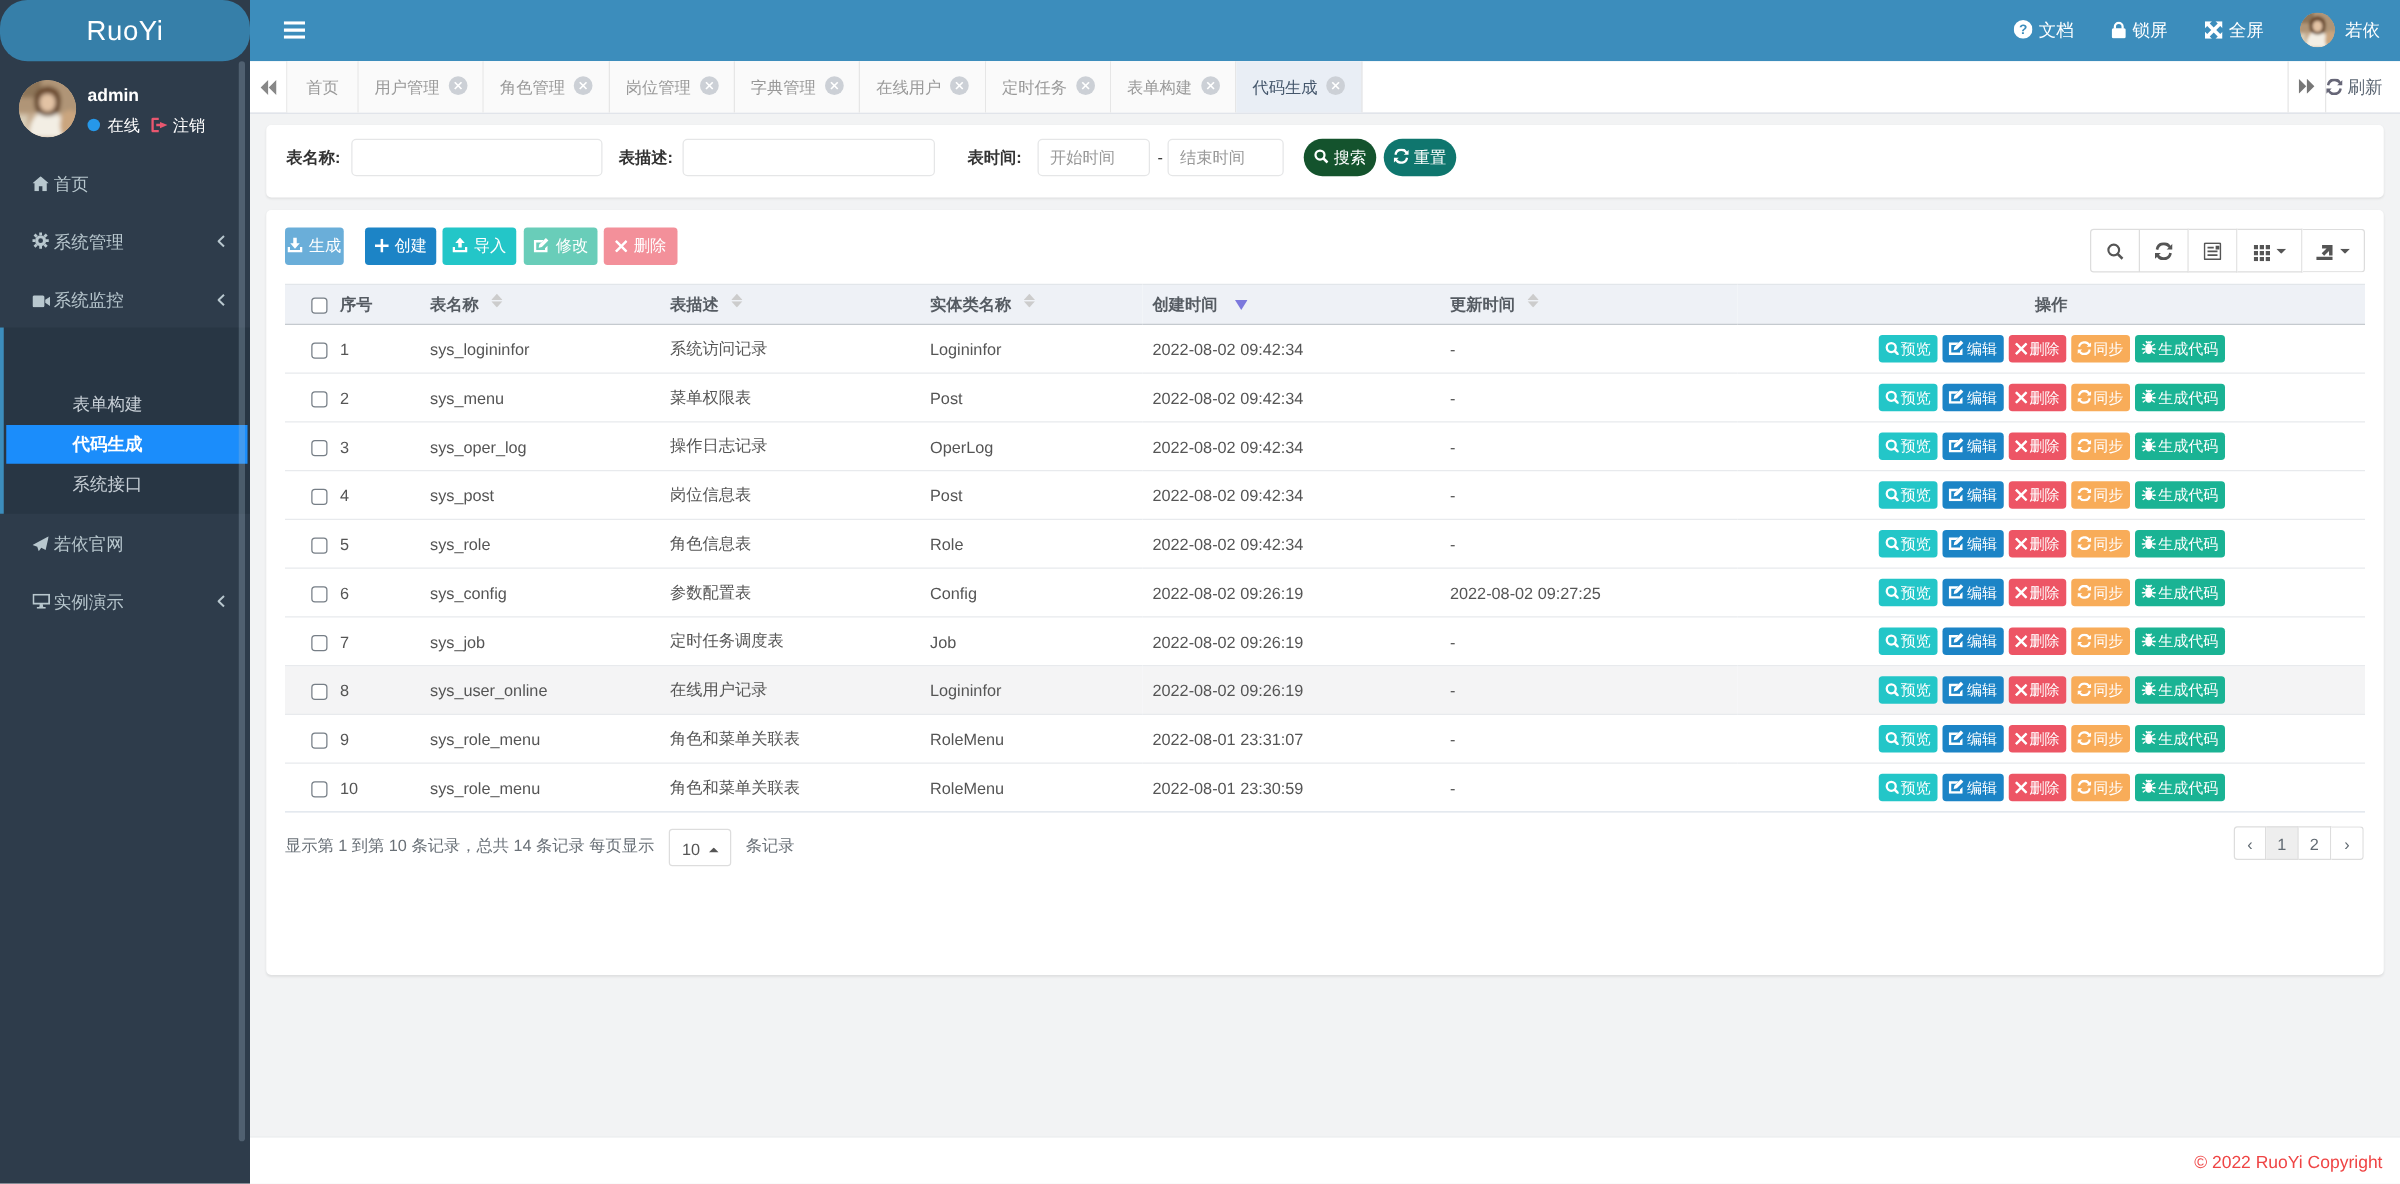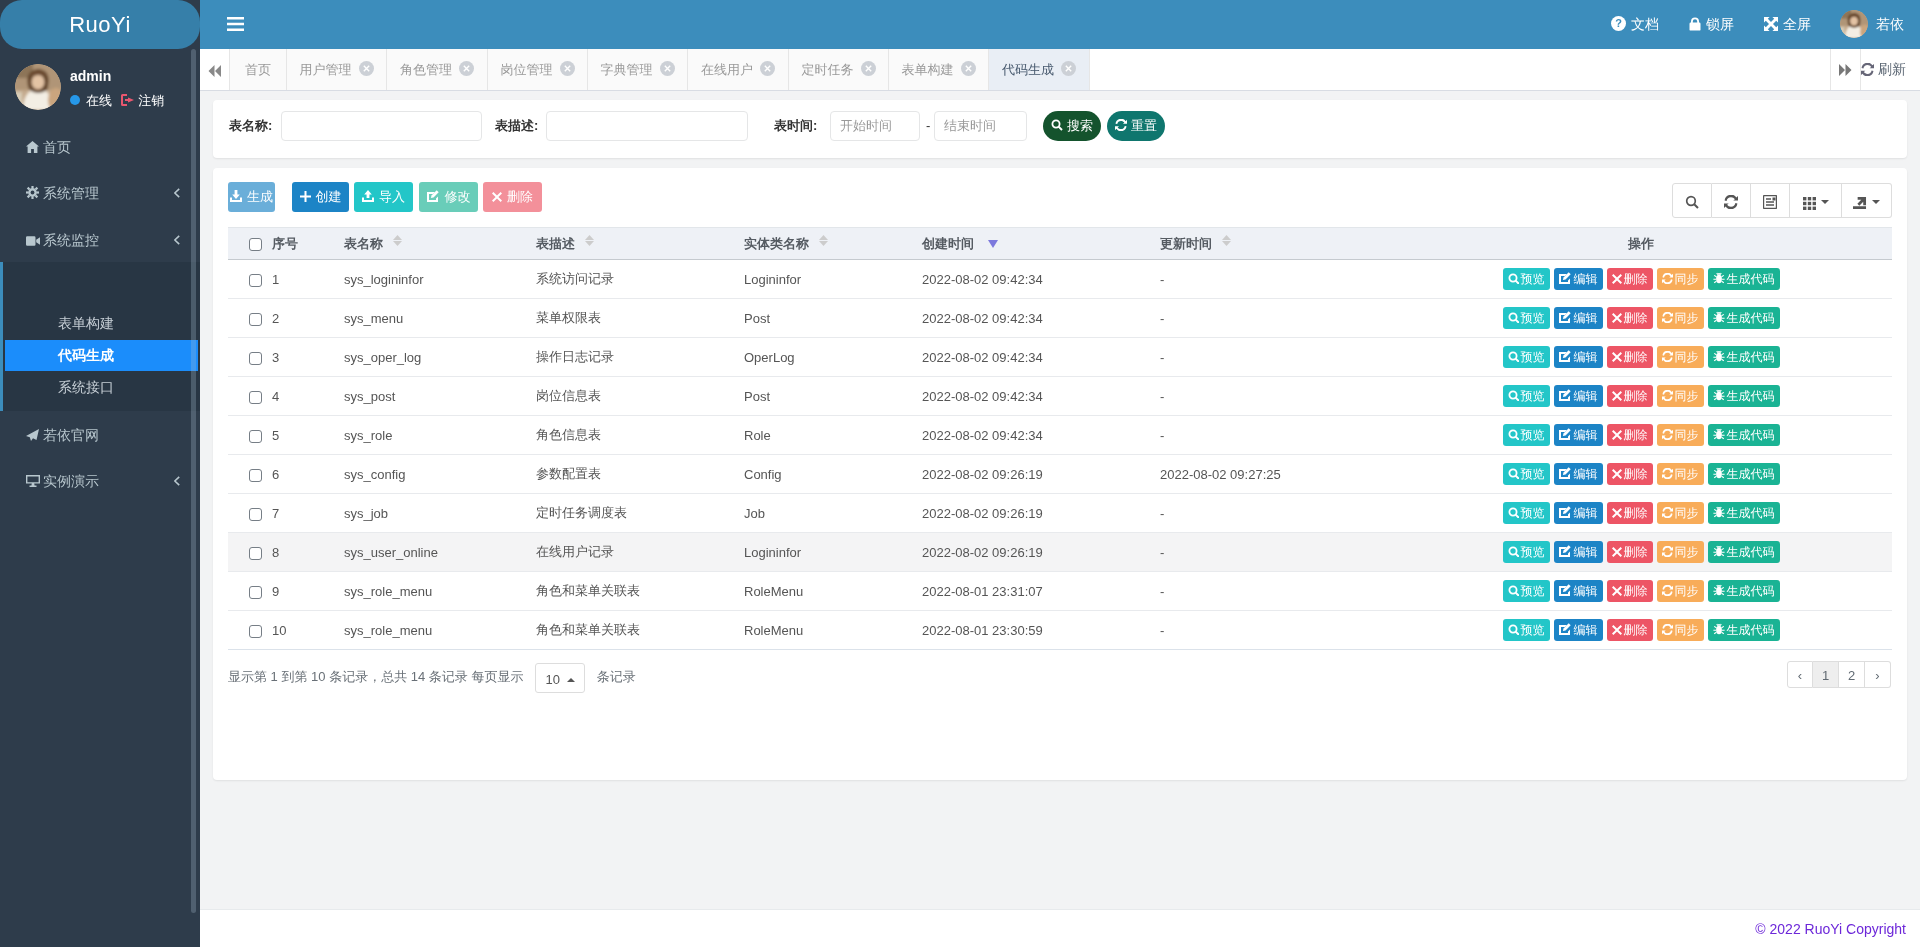--- a/index.html
+++ b/index.html
@@ -76,21 +76,21 @@
 #pgtext { position:absolute; left:15px; top:494px; height:30px; line-height:30px; font-size:13px; color:#697077; }
 #pgsel { display:inline-block; width:50px; height:30px; line-height:28px; border:1px solid #ddd; border-radius:3px; text-align:center; color:#555; margin:0 8px; vertical-align:middle; }
 #pgbtns { position:absolute; right:16px; top:493px; height:27px; }
 .pgb { display:inline-block; float:left; min-width:26px; height:27px; line-height:27px; padding:0 5px; border:1px solid #ddd; border-left:none; background:#fff; text-align:center; font-size:13px; color:#616a72; }
 .pgb:first-child { border-left:1px solid #ddd; border-radius:3px 0 0 3px; }
 .pgb:last-child { border-radius:0 3px 3px 0; }
 .pgb.cur { background:#eee; }
 
 
 #footer { position:absolute; left:200px; top:909px; width:1720px; height:38px; background:#fff; border-top:1px solid #e7eaec; }
-#footer span { position:absolute; right:14px; top:11px; font-size:14px; color:#6d28d9; }
+#footer span { position:absolute; right:14px; top:11px; font-size:14px; color:#ef4444; }
 </style></head>
 <body>
 
 <div id="sidebar">
   <div id="logo">RuoYi</div>
   <div id="userpanel">
     <div class="av"><svg width="46" height="46" viewBox="0 0 46 46">
 <defs>
             <clipPath id="av46">
               <circle cx="23" cy="23" r="23"></circle>

